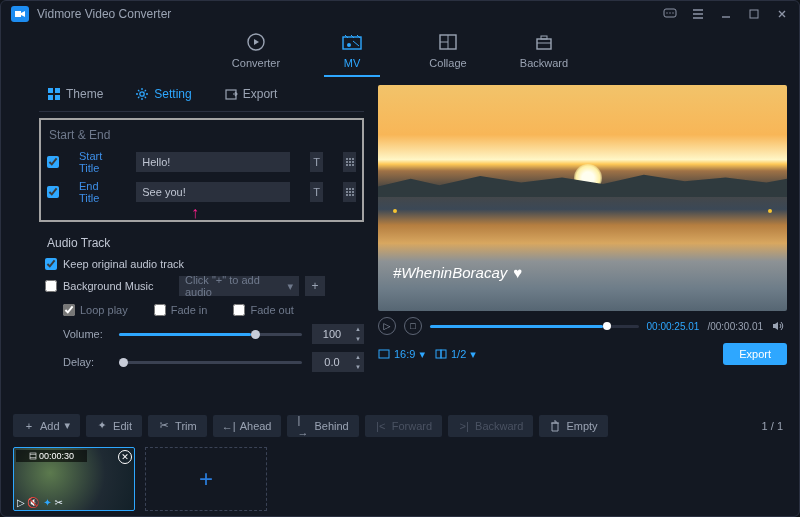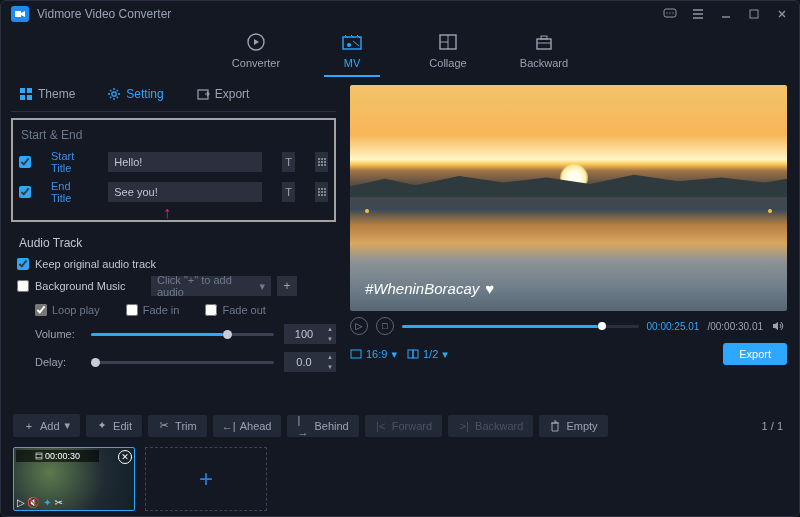--- a/index.html
+++ b/index.html
@@ -11,21 +11,21 @@
 .app-title { color:#9aa3b3; font-size:12px; flex:1; }
 .titlebar-ctrl { display:flex; gap:14px; align-items:center; }
 .titlebar-ctrl .icn { width:14px; height:14px; color:#8d94a6; cursor:pointer; display:flex; align-items:center; justify-content:center; }
 
 .modebar { height:50px; display:flex; justify-content:center; gap:40px; padding-top:4px; }
 .mode-item { width:56px; display:flex; flex-direction:column; align-items:center; gap:4px; color:#9aa3b3; cursor:pointer; padding-bottom:2px; }
 .mode-item.active { color:#2ea7ff; border-bottom:2px solid #2ea7ff; }
 .mode-item .ic { width:22px; height:22px; display:flex; align-items:center; justify-content:center; }
 .mode-item span { font-size:11px; }
 
-.main { display:flex; height:calc(100% - 26px - 50px - 112px); }
+.main { display:flex; height:calc(100% - 26px - 50px - 112px);padding-left:28px; }
 .left-panel { width:345px; padding:0 10px; }
 .tabrow { display:flex; gap:16px; border-bottom:1px solid #2a3040; padding:6px 0; }
 .tab { display:flex; align-items:center; gap:5px; color:#9aa3b3; padding:4px 8px; cursor:pointer; }
 .tab.active { color:#2ea7ff; }
 .tab .tab-ic { width:14px; height:14px; }
 .highlight-box { border:2px solid #a3a3a3; padding:4px 6px 10px 6px; margin-top:6px; position:relative; }
 .section-title { color:#6f798c; font-size:12px; margin:4px 0 8px 2px; }
 .field-row { display:flex; align-items:center; gap:20px; margin-bottom:6px; }
 .field-row input[type=checkbox].cb { accent-color:#2ea7ff; width:12px; height:12px; }
 .field-label { color:#3e8fe8; font-size:11px; width:58px; }
@@ -50,21 +50,21 @@
 .spin-box { width:52px; height:20px; background:#2a303d; display:flex; align-items:center; }
 .spin-val { flex:1; text-align:center; font-size:11px; color:#c0c6d3; }
 .spin-btns { width:12px; display:flex; flex-direction:column; }
 .spin-btns div { height:10px; font-size:6px; color:#9aa3b3; display:flex; align-items:center; justify-content:center; cursor:pointer; }
 
 .preview-panel { flex:1; padding:8px 12px 0 4px; }
 .preview { width:100%; height:226px; background:linear-gradient(to bottom,#f2c36a 0%,#f8b657 22%,#fff6c6 33%,#ffc957 35%,#9f7246 38%,#4b4742 45%,#3b4856 55%,#b57e40 62%,#d8a760 70%,#8d9295 78%,#6e7d89 90%,#566673 100%); position:relative; border-radius:2px; overflow:hidden; }
 .mountain { position:absolute; left:0; right:0; top:38%; height:26px; background:#2f3a3e; clip-path:polygon(0 60%, 8% 30%, 15% 55%, 25% 20%, 35% 45%, 45% 25%, 55% 50%, 65% 15%, 75% 40%, 85% 25%, 95% 45%, 100% 30%, 100% 100%, 0 100%); }
 .sun { position:absolute; left:48%; top:35%; width:28px; height:28px; background:radial-gradient(circle,#fffef0 30%,#fff1a6 60%,transparent 80%); border-radius:50%; }
 .dot-y { position:absolute; width:4px; height:4px; background:#f7c431; border-radius:50%; }
-.caption { position:absolute; left:15px; bottom:14px; color:#fff; font-size:15px; font-style:italic; font-family:'Comic Sans MS',cursive; display:flex; align-items:center; gap:6px; }
+.caption { position:absolute; left:15px; bottom:30px; color:#fff; font-size:15px; font-style:italic; font-family:'Comic Sans MS',cursive; display:flex; align-items:center; gap:6px; }
 .heart { color:#fff; }
 
 .transport { display:flex; align-items:center; gap:8px; margin-top:6px; }
 .round-btn { width:18px; height:18px; border:1px solid #5d6575; border-radius:50%; display:flex; align-items:center; justify-content:center; color:#9aa3b3; cursor:pointer; font-size:9px; }
 .prog-track { flex:1; height:3px; background:#2a3040; position:relative; border-radius:2px; }
 .prog-fill { height:3px; background:#2ea7ff; width:83%; border-radius:2px; }
 .prog-thumb { width:8px; height:8px; background:#fff; border-radius:50%; position:absolute; top:-3px; left:83%; }
 .time-cur { color:#2ea7ff; font-size:10px; }
 .time-tot { color:#9aa3b3; font-size:10px; }
 
@@ -74,21 +74,21 @@
 .export-btn { background:#2ea7ff; color:#fff; padding:5px 16px; border-radius:3px; font-size:11px; cursor:pointer; border:none; }
 
 .toolbar { display:flex; gap:6px; padding:10px 12px; align-items:center; }
 .tbtn { background:#222a38; color:#9aa3b3; padding:5px 10px; font-size:11px; display:flex; align-items:center; gap:5px; cursor:pointer; border-radius:2px; }
 .tbtn .ti { width:12px; height:12px; display:flex; align-items:center; justify-content:center; }
 .tbtn.disabled { color:#4a5262; }
 .page-ind { margin-left:auto; color:#9aa3b3; font-size:11px; margin-right:4px; }
 
 .clip-tray { display:flex; gap:10px; padding:0 12px; }
 .clip { width:122px; height:64px; border:1px solid #2ea7ff; border-radius:2px; position:relative; background:radial-gradient(circle at 30% 40%,#5c7a4e,#1f2a33 60%,#122028); }
-.clip-dur { position:absolute; top:2px; left:2px; background:rgba(0,0,0,0.6); color:#fff; font-size:9px; padding:1px 19px; display:flex; align-items:center; gap:2px; }
+.clip-dur { position:absolute; top:2px; left:2px; background:rgba(0,0,0,0.6); color:#fff; font-size:9px; padding:1px 13px; display:flex; align-items:center; gap:2px; }
 .clip-close { position:absolute; top:2px; right:2px; width:14px; height:14px; border:1px solid #fff; border-radius:50%; color:#fff; font-size:9px; display:flex; align-items:center; justify-content:center; cursor:pointer; }
 .clip-icons { position:absolute; bottom:2px; left:3px; display:flex; gap:3px; }
 .clip-icons span { color:#eaf3ff; font-size:10px; }
 .clip-icons .star { color:#2ea7ff; }
 .add-clip { width:122px; height:64px; border:1px dashed #3a4255; display:flex; align-items:center; justify-content:center; color:#2a7cdc; font-size:24px; cursor:pointer; }
 svg { display:block; }
 </style>
 </head>
 <body>
 

